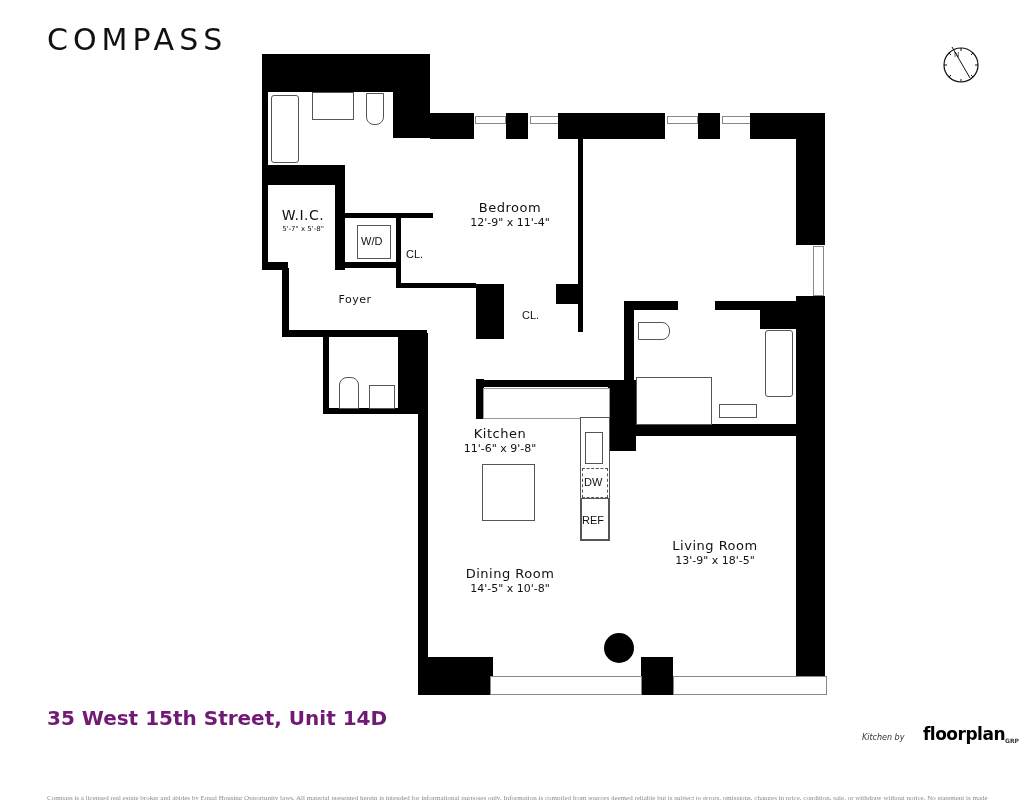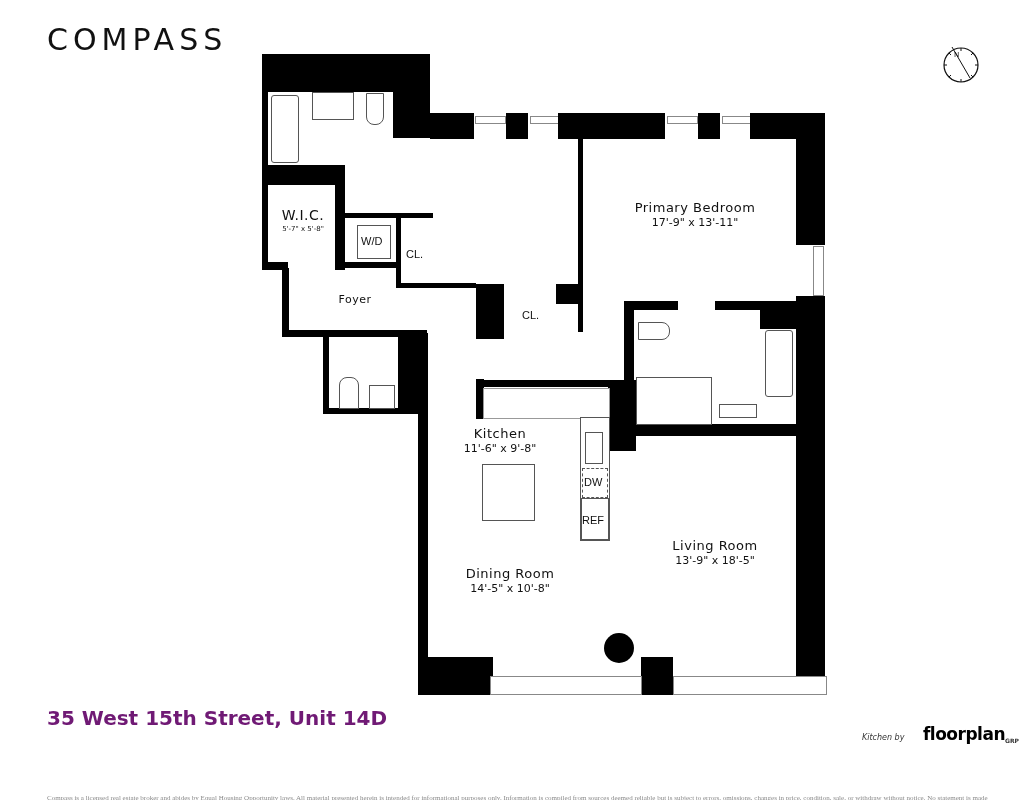--- a/index.html
+++ b/index.html
@@ -62,25 +62,25 @@
   <div class="w" style="left:558px;top:113px;width:107px;height:26px;"></div>
   <div class="w" style="left:578px;top:139px;width:5px;height:145px;"></div>
   <div class="win" style="left:667px;top:116px;width:29px;height:6px;"></div>
   <div class="w" style="left:698px;top:113px;width:22px;height:26px;"></div>
   <div class="win" style="left:722px;top:116px;width:27px;height:6px;"></div>
   <div class="w" style="left:750px;top:113px;width:75px;height:26px;"></div>
   <div class="w" style="left:796px;top:113px;width:29px;height:132px;"></div>
   <div class="win" style="left:813px;top:246px;width:9px;height:48px;"></div>
   <div class="w" style="left:796px;top:296px;width:29px;height:380px;"></div>
 
+  <div class="lbl" style="left:440px;top:200px;width:140px;">
+    <div class="n">Bedroom</div>
+    <div class="d">12'-9" x 11'-4"</div>
+  </div>
 
-  <div class="lbl" style="left:610px;top:200px;width:170px;">
-    <div class="n">Primary Bedroom</div>
-    <div class="d">17'-9" x 13'-11"</div>
-  </div>
 
   <div class="lbl small" style="left:270px;top:207px;width:66px;">
     <div class="n">W.I.C.</div>
     <div class="d">5'-7" x 5'-8"</div>
   </div>
 
   <div class="w" style="left:345px;top:213px;width:88px;height:5px;"></div>
   <div class="w" style="left:396px;top:213px;width:5px;height:73px;"></div>
   <div class="w" style="left:396px;top:283px;width:80px;height:5px;"></div>
   <div class="fx" style="left:357px;top:225px;width:32px;height:32px;"></div>

